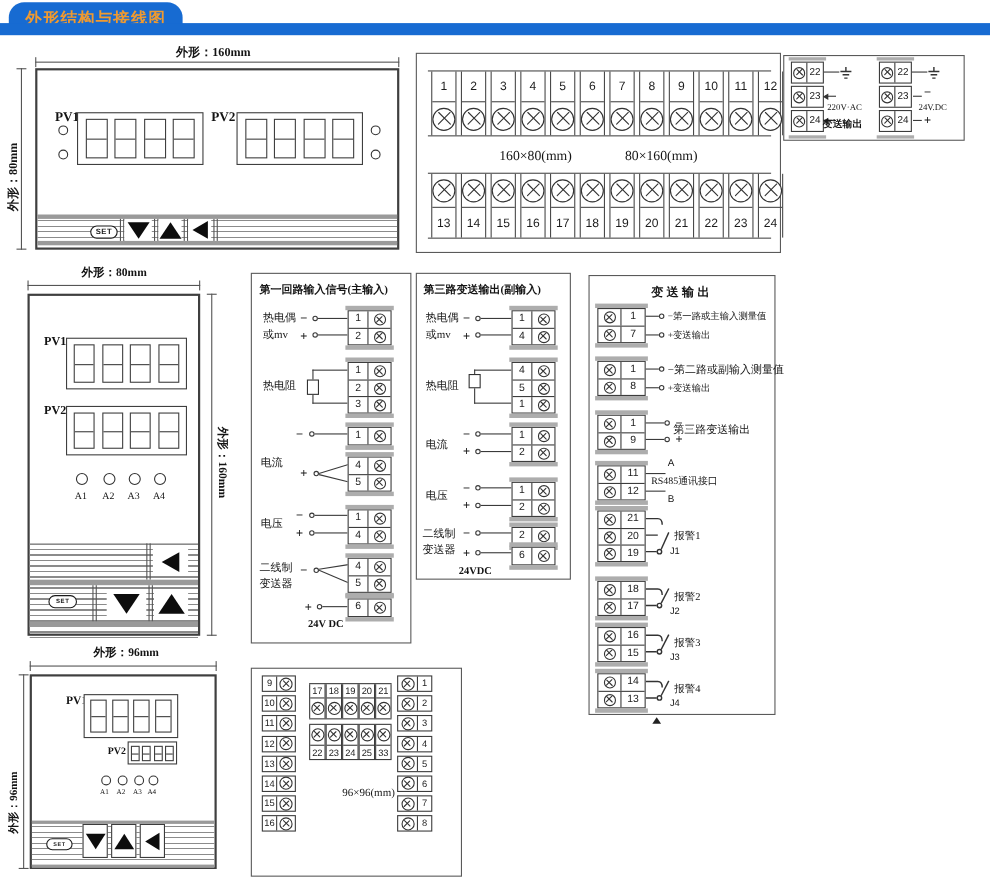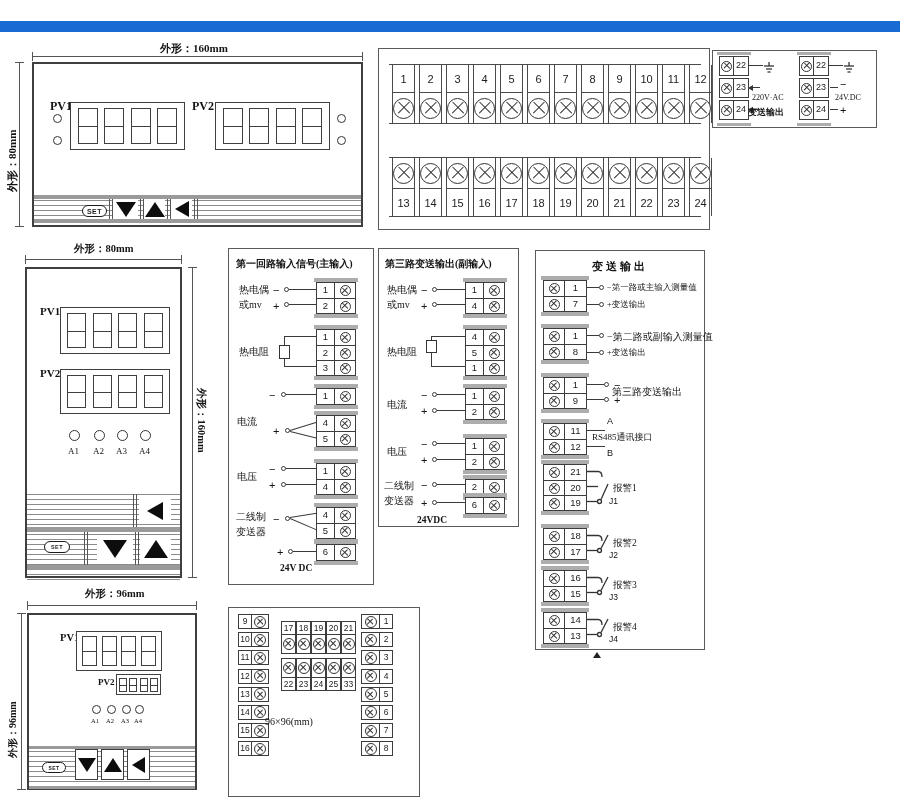--- a/index.html
+++ b/index.html
@@ -100,20 +100,23 @@
 .mcol.rev .mcnum{border-bottom:none;border-top:1.1px solid #3c3c3c}
 .mcsc{height:18px;display:flex;align-items:center;justify-content:center}
 .mcol .screw{width:12px;height:12px}
 .tinytri{position:absolute;width:0;height:0;border-left:4px solid transparent;border-right:4px solid transparent;border-bottom:6px solid #222}
 </style>
 </head>
 <body>
 
 <div id="canvas">
 
+  <div class="hdr-tab">
+    <span>外形结构与接线图</span>
+  </div>
   <div class="hdr-bar"></div>
 
   <div class="blk" style="left:8px;top:42px;width:366px;height:192px">
     <div class="lbl b" style="left:152px;top:0;font-size:11px">外形：160mm</div>
     <div class="dimh" style="left:24px;top:14px;width:331px"></div>
     <div class="dimv" style="left:11px;top:20px;height:165px"></div>
     <div class="lbl b rot-ccw" style="left:-2px;top:150px;font-size:11px">外形：80mm</div>
     <div class="panel" style="left:24px;top:20px;width:331px;height:165px">
       <div class="lbl b" style="left:16px;top:36px;font-size:12px">PV1</div>
       <div class="circle" style="left:19px;top:50px;width:9px;height:9px"></div>
@@ -223,20 +226,25 @@
             <span class="screw"></span>
           </div>
       </div>
         <div class="tcell">
         <div class="tnum">12</div>
         <div class="tsc">
             <span class="screw"></span>
           </div>
       </div>
       </div>
+    <div class="lbl" style="left:0;top:85px;width:100%;text-align:center;font-size:12.5px">
+      <span>160×80(mm)</span>
+      <span style="display:inline-block;width:42px"></span>
+      <span>80×160(mm)</span>
+    </div>
     <div class="trow" style="top:108px">
 
     <div class="tcell rev">
         <div class="tnum">13</div>
         <div class="tsc">
             <span class="screw"></span>
           </div>
       </div>
         <div class="tcell rev">
         <div class="tnum">14</div>
@@ -1066,21 +1074,21 @@
             <span class="screw"></span>
           </div>
         </div>
         <div class="mcol rev">
           <div class="mcnum">33</div>
           <div class="mcsc">
             <span class="screw"></span>
           </div>
         </div>
       </div>
-    <div class="lbl" style="left:36px;top:108px;width:76px;text-align:left;font-size:10px">96×96(mm)</div>
+    <div class="lbl" style="left:54px;top:108px;width:76px;text-align:right;font-size:10px">96×96(mm)</div>
     <div class="abs" style="left:132px;top:6px;width:32px">
 
     <div class="brow rev">
           <span class="bnum">1</span>
           <span class="bsc">
             <span class="screw"></span>
           </span>
         </div>
         <div class="brow rev">
           <span class="bnum">2</span>

